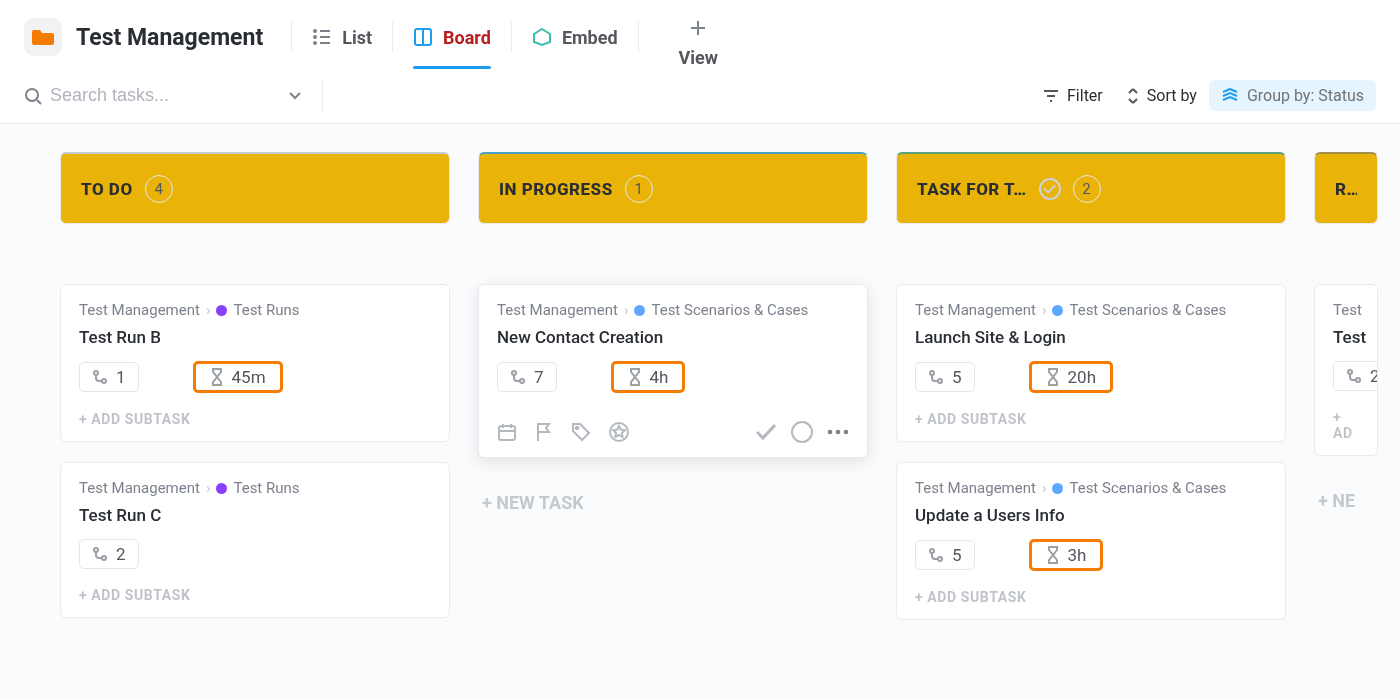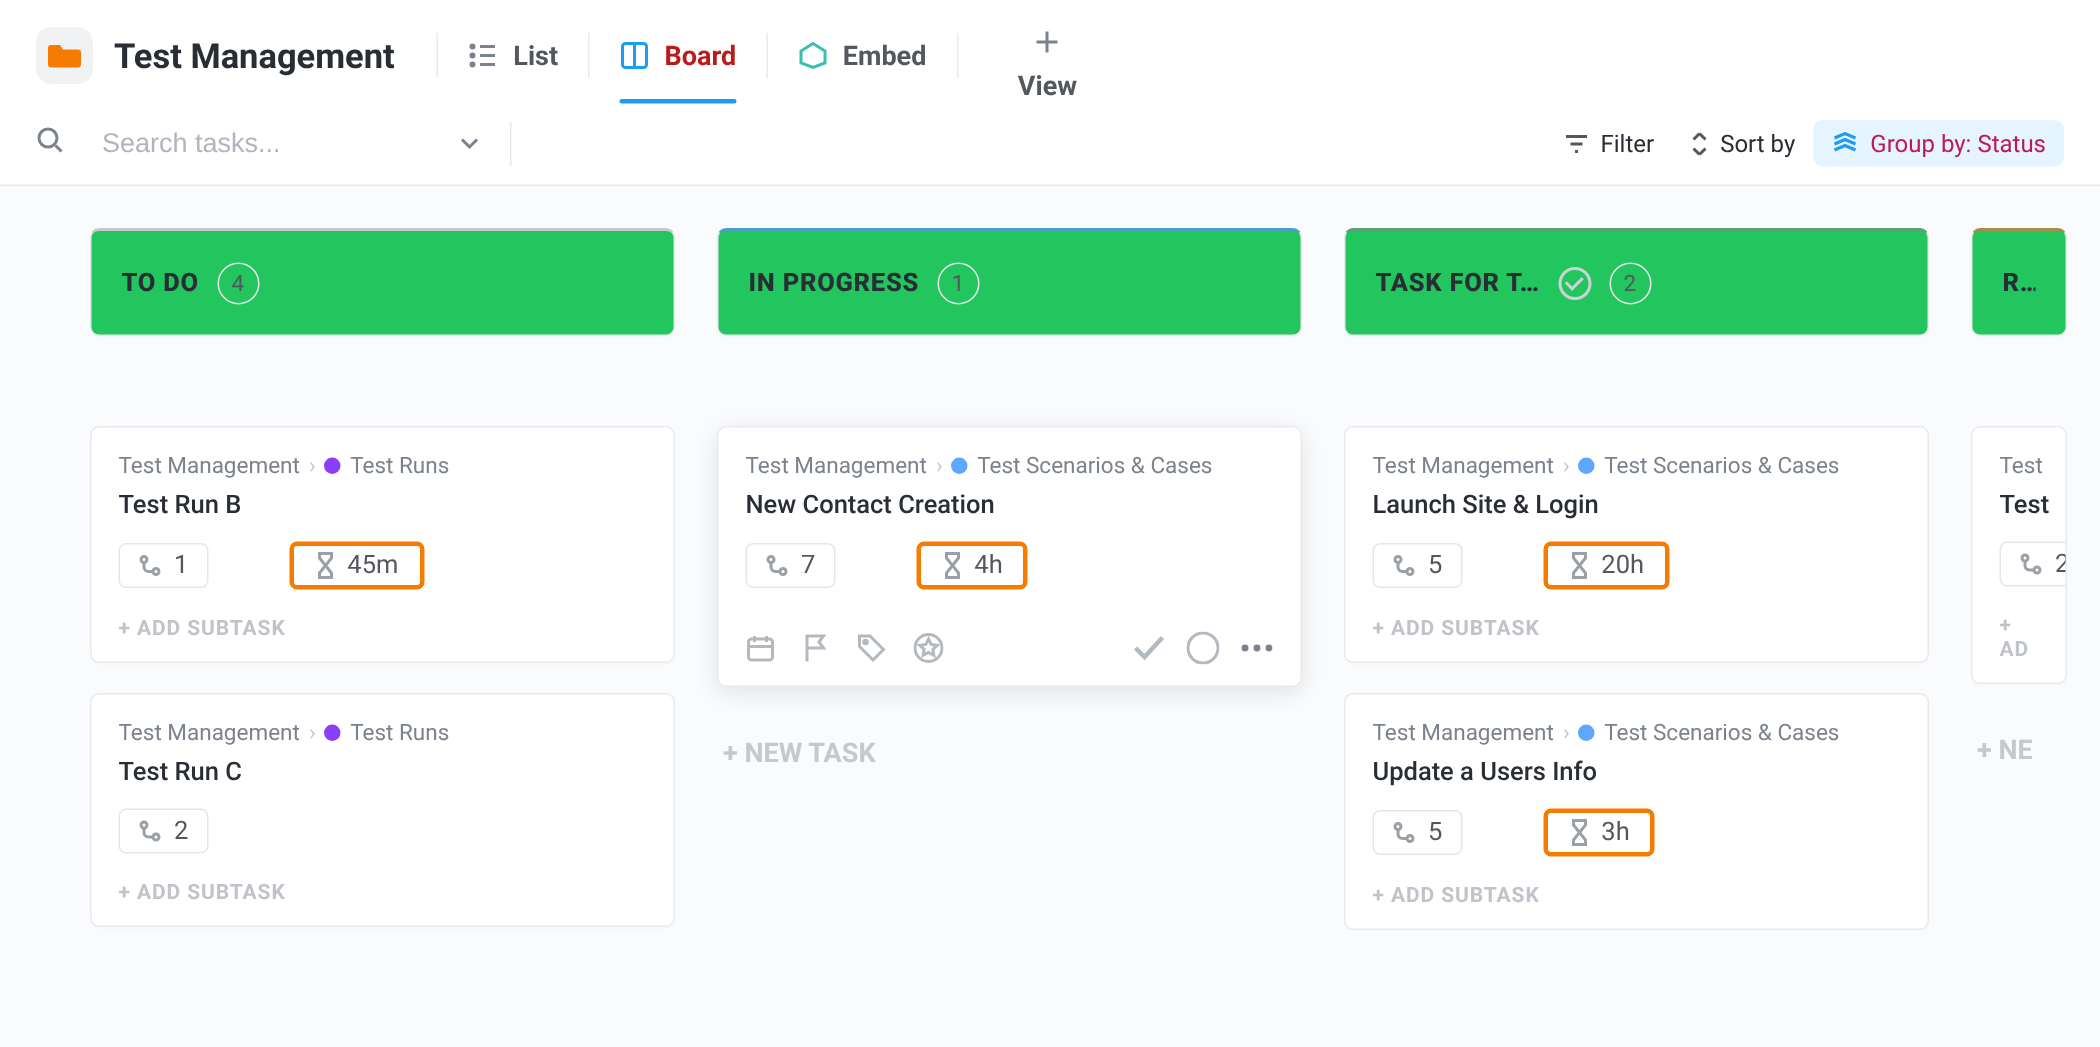--- a/index.html
+++ b/index.html
@@ -53,49 +53,49 @@
   }
   .view-tab svg { flex:none; }
 
   
   .toolbar {
     display:flex; align-items:center;
     padding: 10px 24px 12px 24px;
     background:#fff;
     border-bottom: 1px solid #e8eaed;
   }
-  .search-wrap { display:flex; align-items:flex-start; gap:24px; color:#7c828d; }
+  .search-wrap { display:flex; align-items:center; gap:6px; color:#7c828d; }
   .search-wrap input {
     border:none; outline:none; font-size:18px; color:#292d34;
     width:200px; background:transparent;
   }
   .search-wrap input::placeholder { color:#b0b5bd; }
   .chev-down { margin-left:40px; color:#7c828d; }
   .spacer { flex:1; }
   .tool-btn {
     display:flex; align-items:center; gap:8px;
     padding: 6px 12px; font-size:16px; color:#292d34;
     cursor:pointer;
   }
   .tool-btn.active {
-    background:#e5f4fe; color:#be185d; border-radius:6px;
+    background:#e5f4fe; color:#737373; border-radius:6px;
   }
 
   
   .board {
     display:flex;
     gap: 28px;
     padding: 28px 0 0 60px;
     align-items:flex-start;
     overflow:hidden;
   }
   .col { width: 390px; flex:none; }
   .col.clip { width: 64px; }
   .col-head {
-    background:#22c55e;
+    background:#eab308;
     border:1px solid #e8eaed;
     border-top: 2px solid var(--accent,#bbb);
     border-radius: 6px;
     height: 72px;
     display:flex; align-items:center;
     padding: 0 20px;
     gap:12px;
     box-shadow: 0 1px 2px rgba(0,0,0,0.02);
   }
   .col-head-title {

